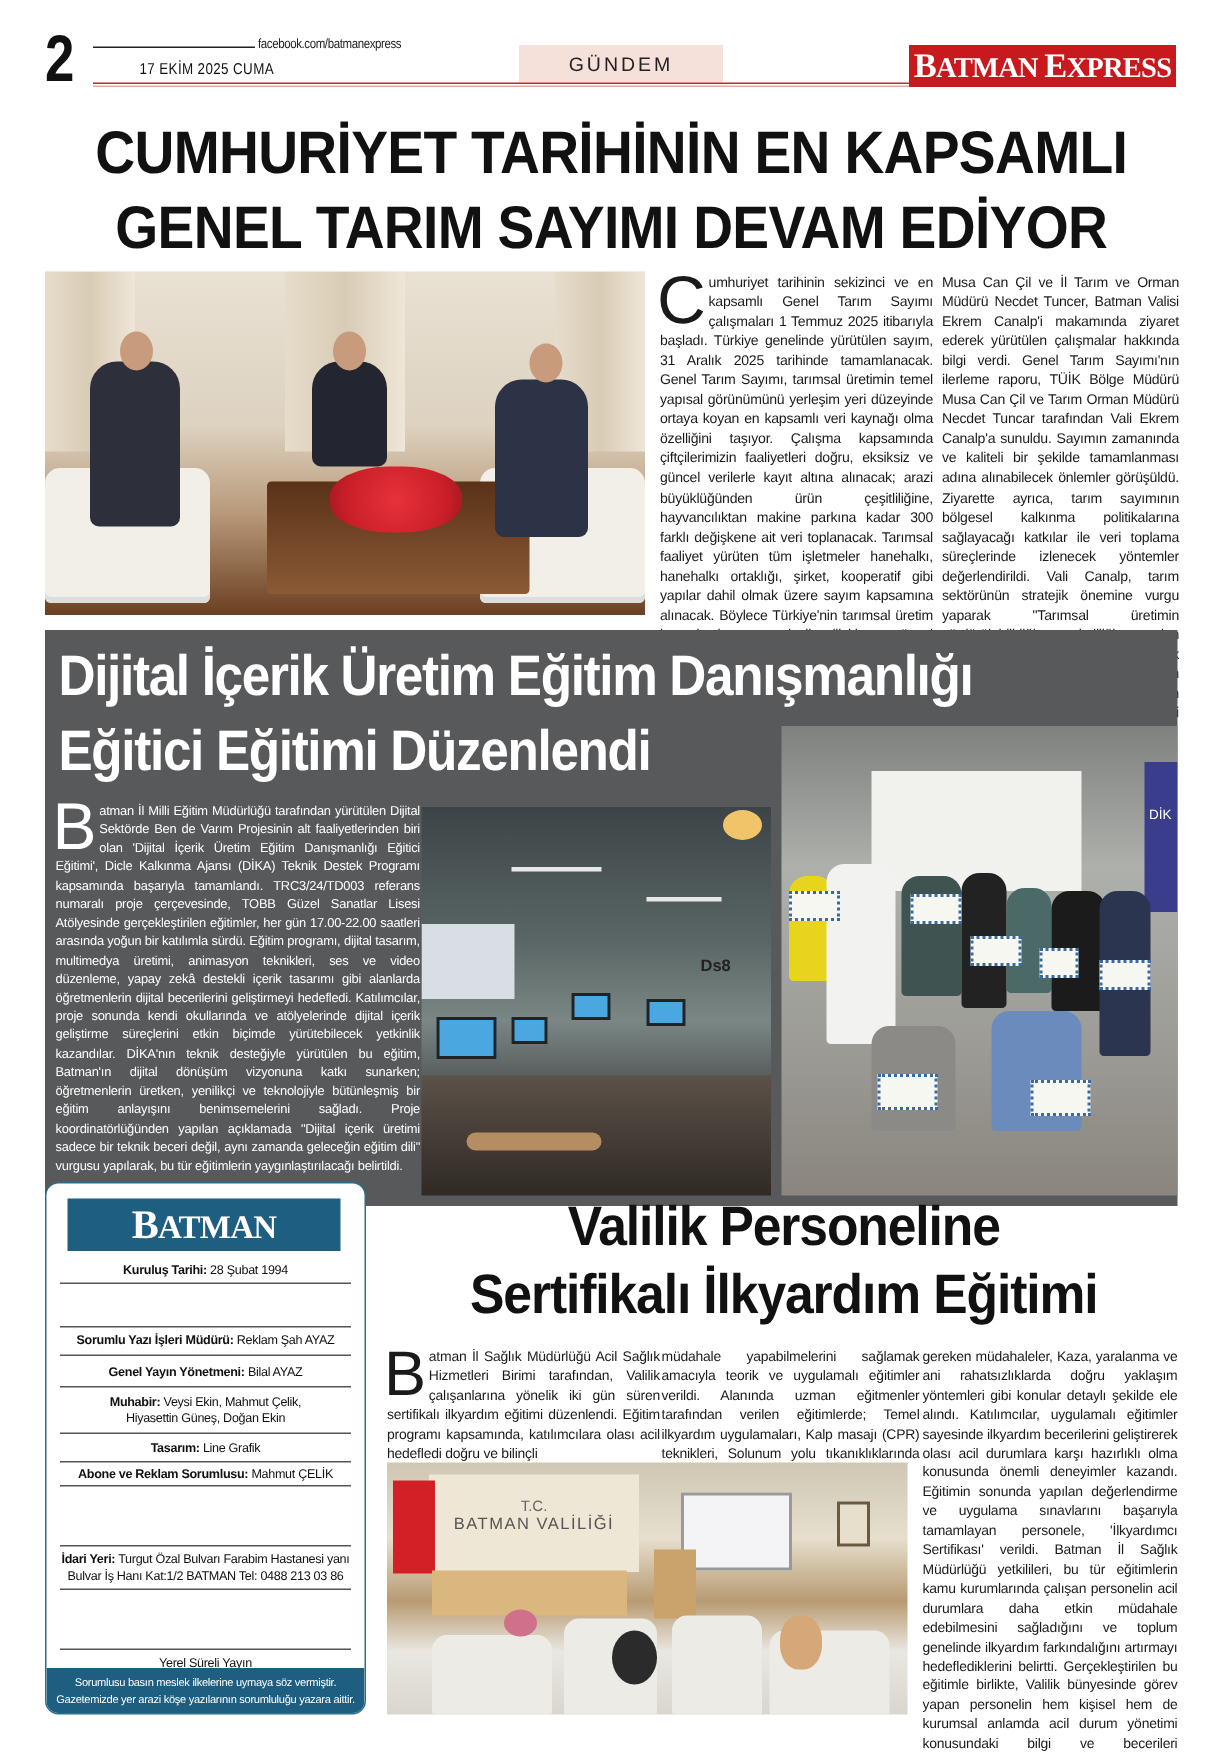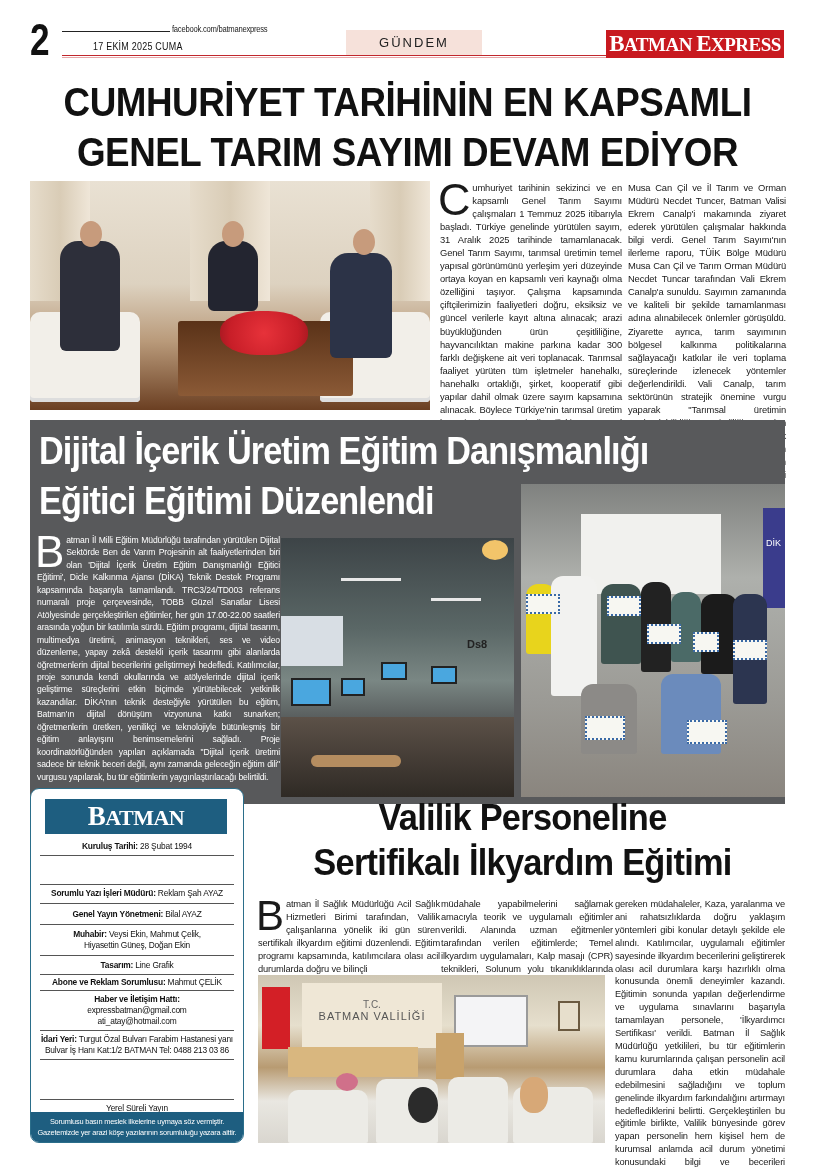--- a/index.html
+++ b/index.html
@@ -67,21 +67,21 @@
   .h3{left:250px;width:545px;text-align:center;font-weight:bold;font-size:37px;letter-spacing:-0.8px;line-height:42px;font-family:"Liberation Sans",sans-serif;transform:scaleX(0.93);transform-origin:center}
   .h3a{top:797px}
   .h3b{top:842px}
 
   
   .a3c1{left:258px;top:898px;width:182px}
   .a3c2{left:441px;top:898px;width:172px}
   .a3c3{left:615px;top:898px;width:170px}
   .a3 .col{font-size:9.3px;line-height:12.9px}
   .photo4{left:258px;top:975px;width:347px;height:168px;background:linear-gradient(180deg,#cfc7b4 0%,#e6dfcd 30%,#b89b72 55%,#e9e7e1 75%,#d9d6cf 100%)}
-  .wallsign{position:absolute;left:44px;top:8px;width:140px;height:65px;background:#efe7d6}
+  .wallsign{position:absolute;left:28px;top:8px;width:140px;height:65px;background:#efe7d6}
   .flag{position:absolute;left:4px;top:12px;width:28px;height:62px;background:#d31f26}
   .seat{position:absolute;background:#ecebe6;border-radius:10px 10px 2px 2px}
 </style>
 </head>
 <body>
 
 <div class="abs page-num">2</div>
 <div class="abs hdr-line1"></div>
 <div class="abs fb">facebook.com/batmanexpress</div>
 <div class="abs date">17 EKİM 2025 CUMA</div>
@@ -170,38 +170,37 @@
   <div class="mrow" style="top:99px"><b>Sorumlu Yazı İşleri Müdürü:</b><span> Reklam Şah AYAZ</span></div>
   <div class="mline" style="top:114px"></div>
   <div class="mrow" style="top:120px"><b>Genel Yayın Yönetmeni:</b><span> Bilal AYAZ</span></div>
   <div class="mline" style="top:135px"></div>
   <div class="mrow" style="top:140px"><b>Muhabir:</b><span> Veysi Ekin, Mahmut Çelik,</span><br><span>Hiyasettin Güneş, Doğan Ekin</span></div>
   <div class="mline" style="top:166px"></div>
   <div class="mrow" style="top:171px"><b>Tasarım:</b><span> Line Grafik</span></div>
   <div class="mline" style="top:185px"></div>
   <div class="mrow" style="top:188px"><b>Abone ve Reklam Sorumlusu:</b><span> Mahmut ÇELİK</span></div>
   <div class="mline" style="top:201px"></div>
-  <div class="mrow" style="top:205px"><b>Haber ve İletişim Hattı:</b><br><span>expressbatman@gmail.com</span><br><span>ati_atay@hotmail.com</span></div>
   <div class="mline" style="top:241px"></div>
   <div class="mrow" style="top:245px"><b>İdari Yeri:</b><span> Turgut Özal Bulvarı Farabim Hastanesi yanı</span><br><span>Bulvar İş Hanı Kat:1/2 BATMAN Tel: 0488 213 03 86</span></div>
   <div class="mline" style="top:270px"></div>
   <div class="mline" style="top:310px"></div>
   <div class="mrow" style="top:314px">Yerel Süreli Yayın</div>
   <div class="mfoot">
     <div>Sorumlusu basın meslek ilkelerine uymaya söz vermiştir.</div>
     <div>Gazetemizde yer arazi köşe yazılarının sorumluluğu yazara aittir.</div>
   </div>
 </div>
 
 <div class="abs h3 h3a">Valilik Personeline</div>
 <div class="abs h3 h3b">Sertifikalı İlkyardım Eğitimi</div>
 
 <div class="a3">
   <div class="abs col a3c1">
-    <span class="dropcap" style="font-size:42px;line-height:36px">B</span><span>atman İl Sağlık Müdürlüğü Acil Sağlık Hizmetleri Birimi tarafından, Valilik çalışanlarına yönelik iki gün süren sertifikalı ilkyardım eğitimi düzenlendi. Eğitim programı kapsamında, katılımcılara olası acil durumlarda doğru ve bilinçli</span>
+    <span class="dropcap" style="font-size:42px;line-height:36px">B</span><span>atman İl Sağlık Müdürlüğü Acil Sağlık Hizmetleri Birimi tarafından, Valilik çalışanlarına yönelik iki gün süren sertifikalı ilkyardım eğitimi düzenlendi. Eğitim programı kapsamında, katılımcılara olası acil hedefledi doğru ve bilinçli</span>
   </div>
   <div class="abs col a3c2">müdahale yapabilmelerini sağlamak amacıyla teorik ve uygulamalı eğitimler verildi. Alanında uzman eğitmenler tarafından verilen eğitimlerde; Temel ilkyardım uygulamaları, Kalp masajı (CPR) teknikleri, Solunum yolu tıkanıklıklarında yapılması</div>
   <div class="abs col a3c3">gereken müdahaleler, Kaza, yaralanma ve ani rahatsızlıklarda doğru yaklaşım yöntemleri gibi konular detaylı şekilde ele alındı. Katılımcılar, uygulamalı eğitimler sayesinde ilkyardım becerilerini geliştirerek olası acil durumlara karşı hazırlıklı olma konusunda önemli deneyimler kazandı. Eğitimin sonunda yapılan değerlendirme ve uygulama sınavlarını başarıyla tamamlayan personele, 'İlkyardımcı Sertifikası' verildi. Batman İl Sağlık Müdürlüğü yetkilileri, bu tür eğitimlerin kamu kurumlarında çalışan personelin acil durumlara daha etkin müdahale edebilmesini sağladığını ve toplum genelinde ilkyardım farkındalığını artırmayı hedeflediklerini belirtti. Gerçekleştirilen bu eğitimle birlikte, Valilik bünyesinde görev yapan personelin hem kişisel hem de kurumsal anlamda acil durum yönetimi konusundaki bilgi ve becerileri güçlendirilmiş oldu.</div>
 </div>
 
 <div class="abs photo photo4">
   <div class="wallsign">
     <div style="text-align:center;font-size:10px;color:#666;margin-top:16px">T.C.</div>
     <div style="text-align:center;font-size:11px;color:#555;letter-spacing:1px">BATMAN VALİLİĞİ</div>
   </div>

